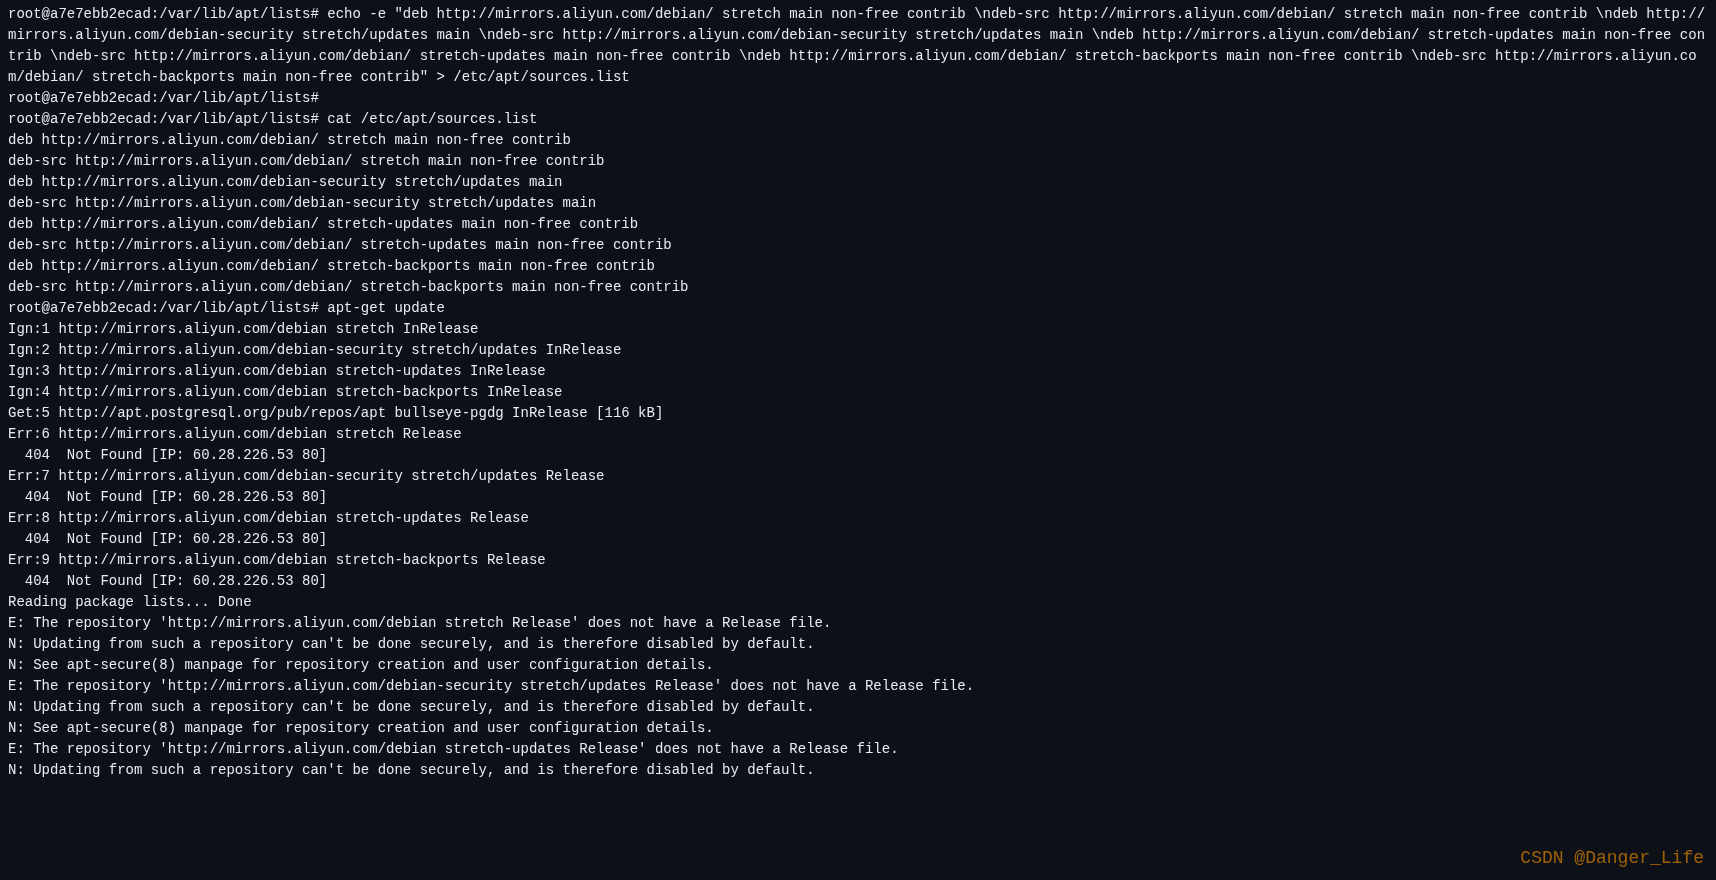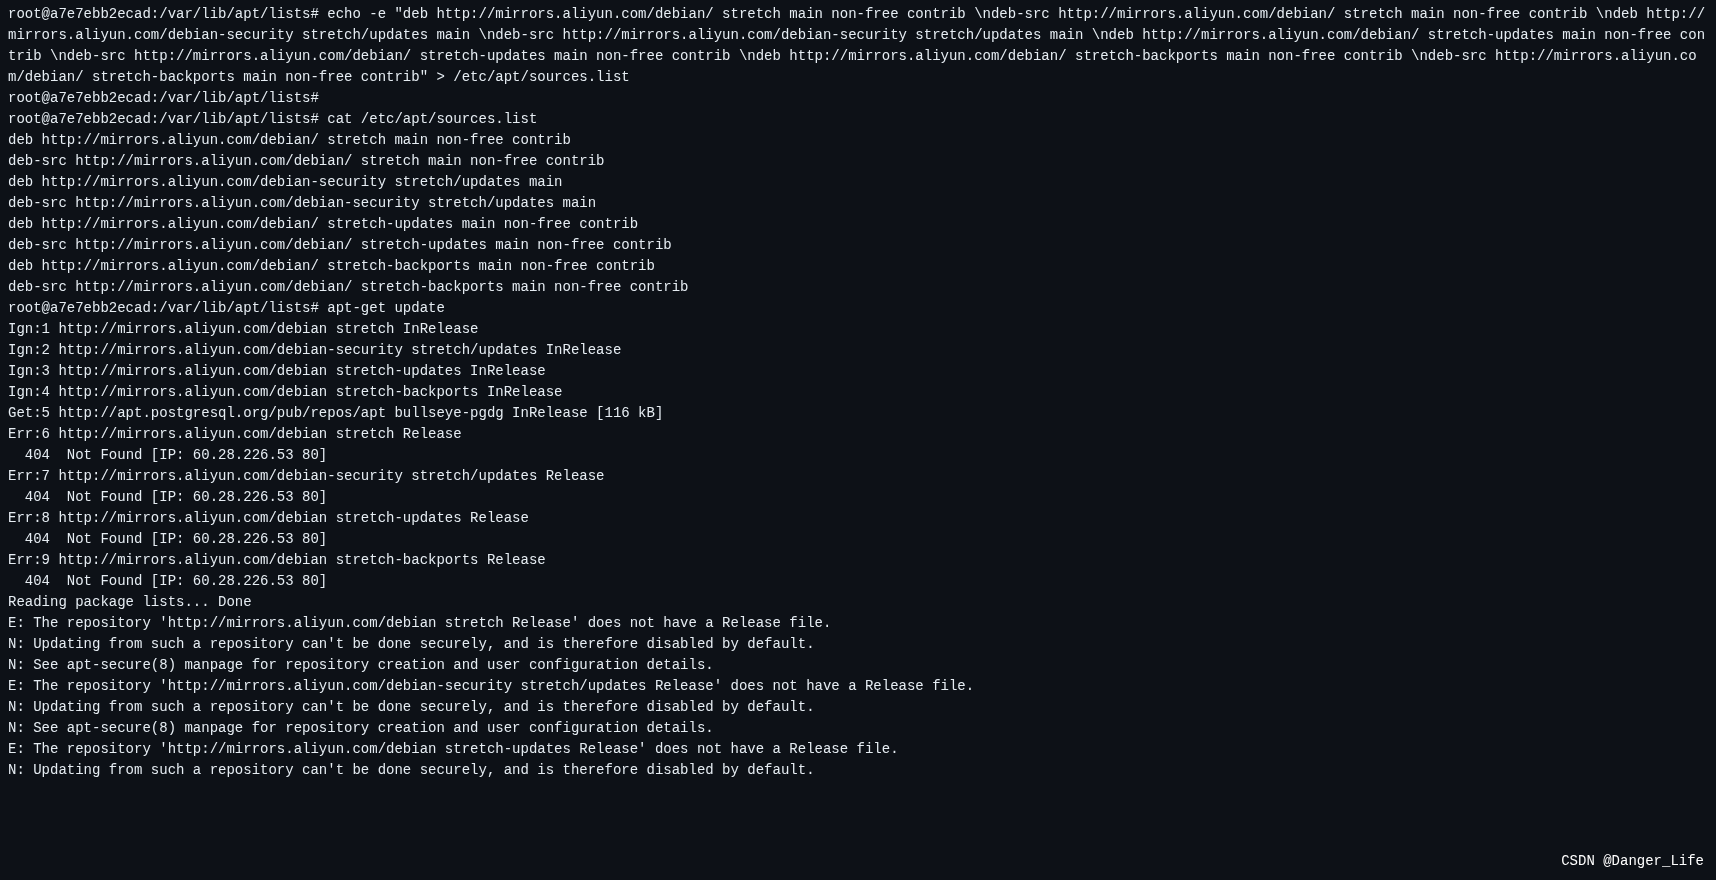--- a/index.html
+++ b/index.html
@@ -23,22 +23,22 @@
       white-space: pre-wrap;
       word-break: break-all;
     }
     .line {
       display: block;
     }
     .watermark {
       position: absolute;
       bottom: 8px;
       right: 12px;
-      color: #ffffff;
-      font-size: 14px;
+      color: #a16207;
+      font-size: 18px;
     }
   </style>
 </head>
 <body>
 
 <div class="terminal" id="terminal-container"><span class="line">root@a7e7ebb2ecad:/var/lib/apt/lists# echo -e "deb http://mirrors.aliyun.com/debian/ stretch main non-free contrib \ndeb-src http://mirrors.aliyun.com/debian/ stretch main non-free contrib \ndeb http://mirrors.aliyun.com/debian-security stretch/updates main \ndeb-src http://mirrors.aliyun.com/debian-security stretch/updates main \ndeb http://mirrors.aliyun.com/debian/ stretch-updates main non-free contrib \ndeb-src http://mirrors.aliyun.com/debian/ stretch-updates main non-free contrib \ndeb http://mirrors.aliyun.com/debian/ stretch-backports main non-free contrib \ndeb-src http://mirrors.aliyun.com/debian/ stretch-backports main non-free contrib" &gt; /etc/apt/sources.list</span><span class="line">root@a7e7ebb2ecad:/var/lib/apt/lists#</span><span class="line">root@a7e7ebb2ecad:/var/lib/apt/lists# cat /etc/apt/sources.list</span><span class="line">deb http://mirrors.aliyun.com/debian/ stretch main non-free contrib </span><span class="line">deb-src http://mirrors.aliyun.com/debian/ stretch main non-free contrib </span><span class="line">deb http://mirrors.aliyun.com/debian-security stretch/updates main </span><span class="line">deb-src http://mirrors.aliyun.com/debian-security stretch/updates main </span><span class="line">deb http://mirrors.aliyun.com/debian/ stretch-updates main non-free contrib </span><span class="line">deb-src http://mirrors.aliyun.com/debian/ stretch-updates main non-free contrib </span><span class="line">deb http://mirrors.aliyun.com/debian/ stretch-backports main non-free contrib </span><span class="line">deb-src http://mirrors.aliyun.com/debian/ stretch-backports main non-free contrib</span><span class="line">root@a7e7ebb2ecad:/var/lib/apt/lists# apt-get update</span><span class="line">Ign:1 http://mirrors.aliyun.com/debian stretch InRelease</span><span class="line">Ign:2 http://mirrors.aliyun.com/debian-security stretch/updates InRelease</span><span class="line">Ign:3 http://mirrors.aliyun.com/debian stretch-updates InRelease</span><span class="line">Ign:4 http://mirrors.aliyun.com/debian stretch-backports InRelease</span><span class="line">Get:5 http://apt.postgresql.org/pub/repos/apt bullseye-pgdg InRelease [116 kB]</span><span class="line">Err:6 http://mirrors.aliyun.com/debian stretch Release</span><span class="line">  404  Not Found [IP: 60.28.226.53 80]</span><span class="line">Err:7 http://mirrors.aliyun.com/debian-security stretch/updates Release</span><span class="line">  404  Not Found [IP: 60.28.226.53 80]</span><span class="line">Err:8 http://mirrors.aliyun.com/debian stretch-updates Release</span><span class="line">  404  Not Found [IP: 60.28.226.53 80]</span><span class="line">Err:9 http://mirrors.aliyun.com/debian stretch-backports Release</span><span class="line">  404  Not Found [IP: 60.28.226.53 80]</span><span class="line">Reading package lists... Done</span><span class="line">E: The repository 'http://mirrors.aliyun.com/debian stretch Release' does not have a Release file.</span><span class="line">N: Updating from such a repository can't be done securely, and is therefore disabled by default.</span><span class="line">N: See apt-secure(8) manpage for repository creation and user configuration details.</span><span class="line">E: The repository 'http://mirrors.aliyun.com/debian-security stretch/updates Release' does not have a Release file.</span><span class="line">N: Updating from such a repository can't be done securely, and is therefore disabled by default.</span><span class="line">N: See apt-secure(8) manpage for repository creation and user configuration details.</span><span class="line">E: The repository 'http://mirrors.aliyun.com/debian stretch-updates Release' does not have a Release file.</span><span class="line">N: Updating from such a repository can't be done securely, and is therefore disabled by default.</span></div>
 
 <div class="watermark">CSDN @Danger_Life</div>
 
 </body></html>

